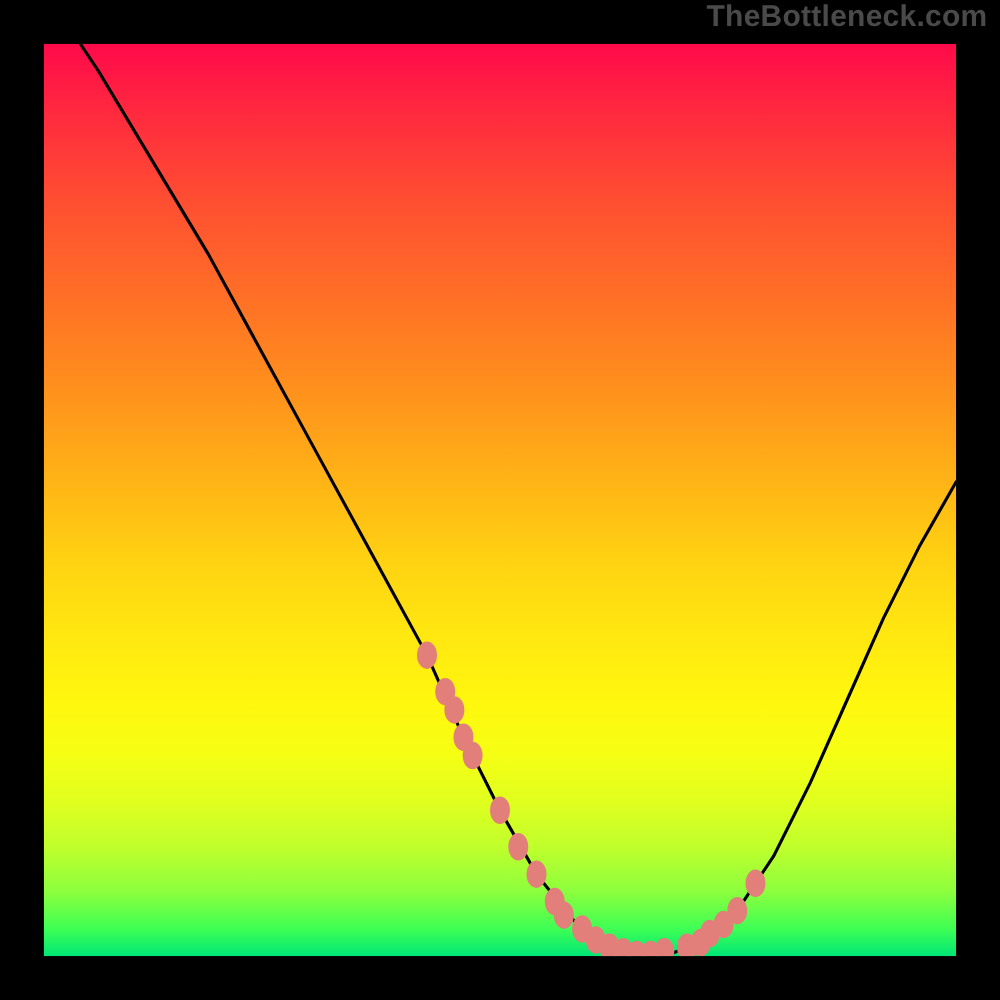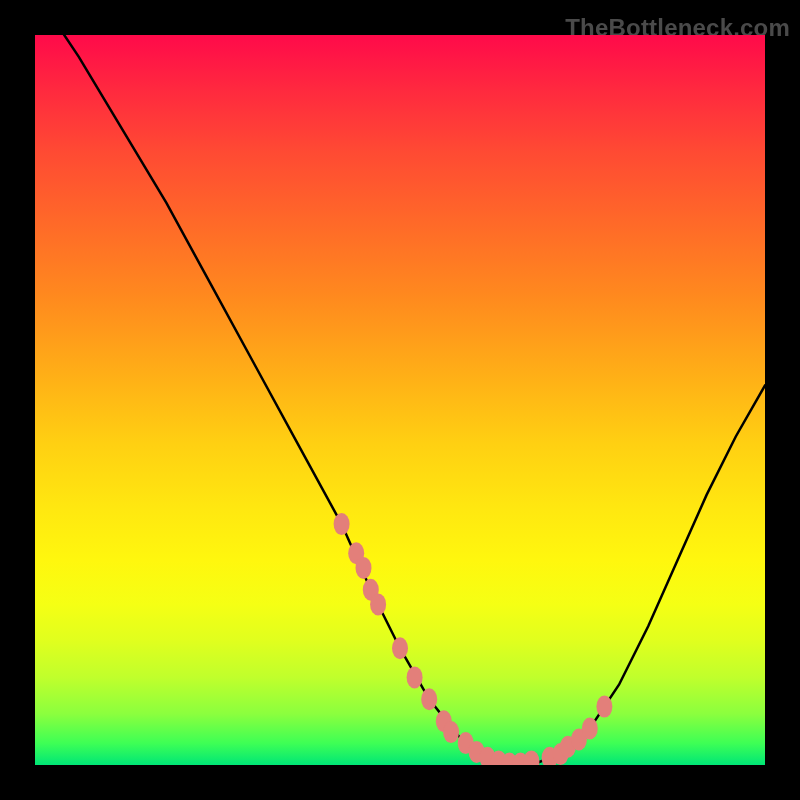--- a/index.html
+++ b/index.html
@@ -12,21 +12,21 @@
     font-family: Arial, Helvetica, sans-serif;
   }
   .frame {
     position: relative;
     width: 800px;
     height: 800px;
     background: #000;
   }
   .watermark {
     position: absolute;
-    top: 14px;
+    top: 0;
     right: 10px;
     color: #4a4a4a;
     font-size: 24px;
     font-weight: 600;
     letter-spacing: 0.2px;
   }
   .plot-area {
     position: absolute;
     left: 35px;
     top: 35px;

